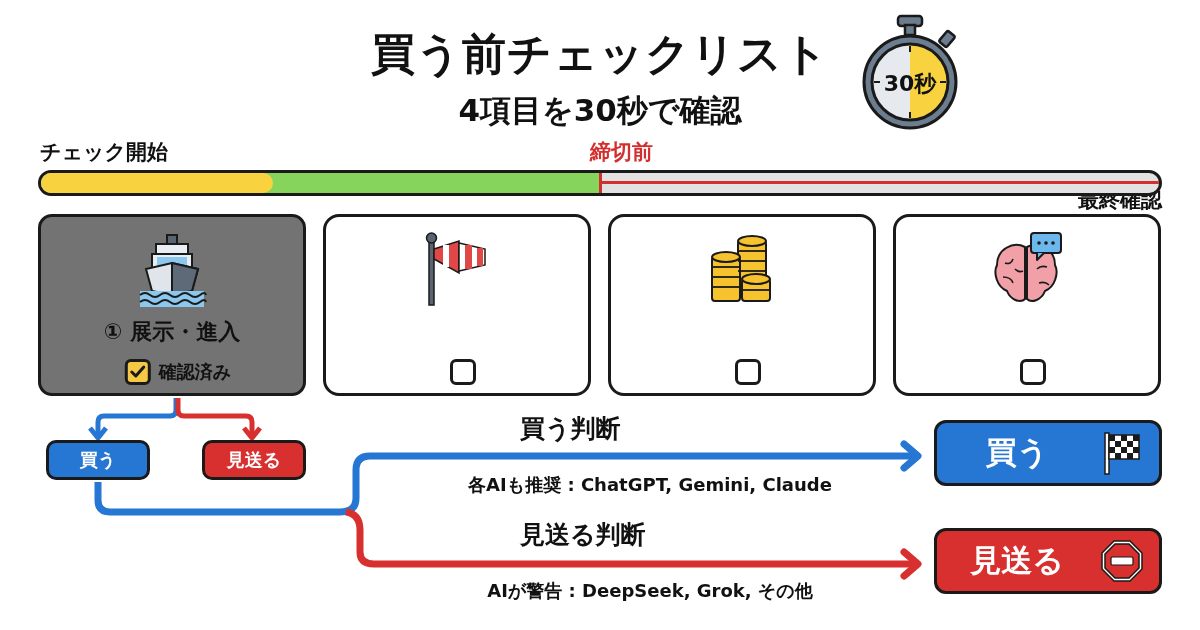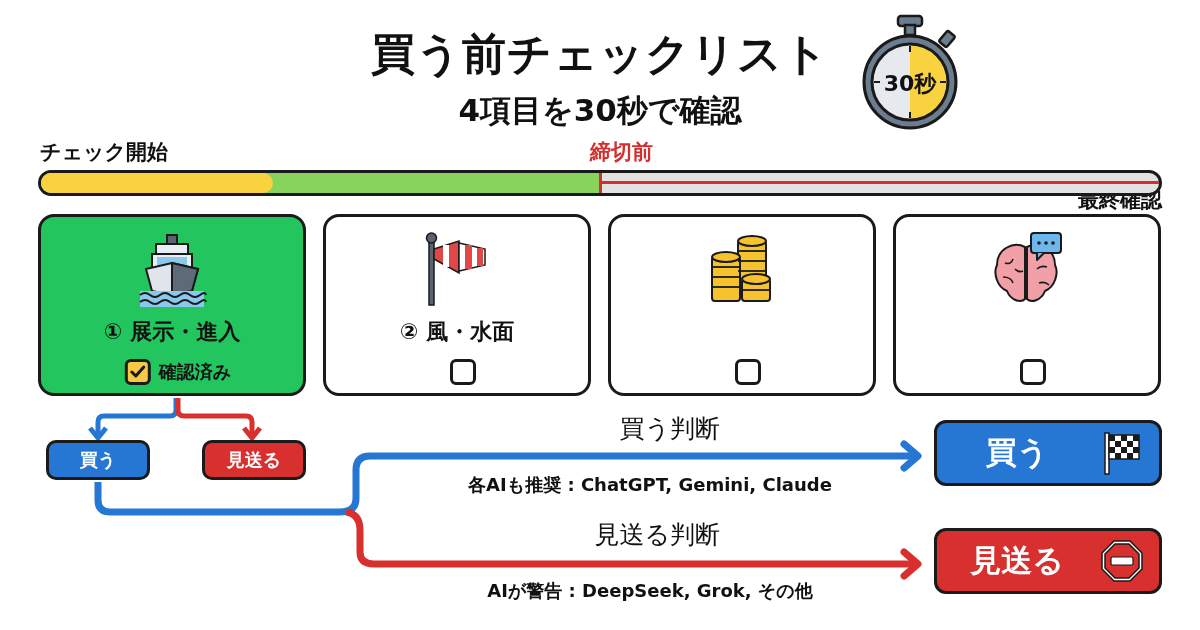--- a/index.html
+++ b/index.html
@@ -20,36 +20,36 @@
 
   .progress { position: absolute; left: 38px; top: 170px; width: 1124px; height: 26px;
     border: 3px solid #1a1a1a; border-radius: 14px; background: #e2e2e2; overflow: hidden; }
   .progress .seg-green { position: absolute; left: 0; top: 0; bottom: 0; width: 558px; background: #86d45c; }
   .progress .seg-yellow { position: absolute; left: 0; top: 0; bottom: 0; width: 232px; background: #f9d33f; border-radius: 0 12px 12px 0; }
   .progress .deadline { position: absolute; left: 558px; top: -2px; bottom: -2px; width: 3px; background: #d32f2f; }
   .progress .redline { position: absolute; left: 561px; right: 0; top: 8px; height: 3px; background: #d32f2f; }
 
   .card { position: absolute; top: 214px; width: 268px; height: 182px; border: 3px solid #1a1a1a;
     border-radius: 16px; background: #fff; }
-  .card.active { background: #22c55e; }
+  .card.active { background: #737373; border-radius: 14px; }
   .card .icon { position: absolute; left: 50%; top: 12px; transform: translateX(-50%); width: 80px; height: 80px; }
   .card .label { position: absolute; left: 0; right: 0; top: 100px; text-align: center;
     font-size: 22px; font-weight: bold; line-height: 30px; white-space: nowrap; }
   .card .check { position: absolute; left: 50%; top: 142px; transform: translateX(-50%);
     display: flex; align-items: center; gap: 8px; padding-left: 12px; }
   .checkbox { width: 26px; height: 26px; border: 3px solid #1a1a1a; border-radius: 6px; background: #fff; display: inline-block; }
   .checkbox.checked { background: #f6c945; position: relative; }
   .check-text { font-size: 18px; font-weight: bold; }
 
   .mini-btn { position: absolute; top: 440px; height: 40px; border: 3px solid #1a1a1a; border-radius: 10px;
     color: #fff; font-weight: bold; font-size: 18px; display: flex; align-items: center; justify-content: center; }
   .mini-btn.buy { left: 46px; width: 104px; background: #2676d3; }
   .mini-btn.skip { left: 202px; width: 104px; background: #d7302f; }
 
-  .decision-title { position: absolute; font-size: 25px; font-weight: normal; line-height: 32px; text-align: right; }
+  .decision-title { position: absolute; font-size: 25px; font-weight: bold; line-height: 32px; text-align: left; }
   .decision-title.buy { left: 520px; width: 200px; top: 413px; }
   .decision-title.skip { left: 520px; width: 200px; top: 519px; }
   .decision-note { position: absolute; font-size: 18px; font-weight: bold; line-height: 24px; text-align: center; white-space: nowrap; }
   .decision-note.buy { left: 420px; width: 460px; top: 473px; }
   .decision-note.skip { left: 420px; width: 460px; top: 579px; }
 
   .big-btn { position: absolute; left: 934px; width: 228px; height: 66px; border: 3px solid #1a1a1a;
     border-radius: 12px; color: #fff; font-weight: bold; font-size: 31px; }
   .big-btn.buy { top: 420px; background: #2676d3; }
   .big-btn.skip { top: 528px; background: #d7302f; }
@@ -136,21 +136,20 @@
     <svg width="80" height="80" viewBox="0 0 80 80">
       <rect x="12" y="10" width="5" height="66" fill="#5a6470" stroke="#1a1a1a" stroke-width="1.5"></rect>
       <circle cx="14.5" cy="9" r="5" fill="#5a6470" stroke="#1a1a1a" stroke-width="1.5"></circle>
       <path d="M17 20 L42 12 L42 44 L17 30 Z" fill="#e04848" stroke="#1a1a1a" stroke-width="1.5"></path>
       <path d="M42 14 L68 20 L68 36 L42 42 Z" fill="#fff" stroke="#1a1a1a" stroke-width="1.5"></path>
       <rect x="26" y="16" width="6" height="22" fill="#fff"></rect>
       <rect x="48" y="16" width="7" height="24" fill="#e04848"></rect>
       <rect x="60" y="19" width="6" height="18" fill="#e04848"></rect>
     </svg>
   </div>
-  <div class="label">② 風・水面</div>
   <div class="check">
     <span class="checkbox"></span>
   </div>
 </div>
 
 <div class="card" style="left:608px;">
   <div class="icon">
     <svg width="80" height="80" viewBox="0 0 80 80">
       <g fill="#f6c22d" stroke="#1a1a1a" stroke-width="2">
         <rect x="36" y="12" width="28" height="48" rx="3"></rect>

